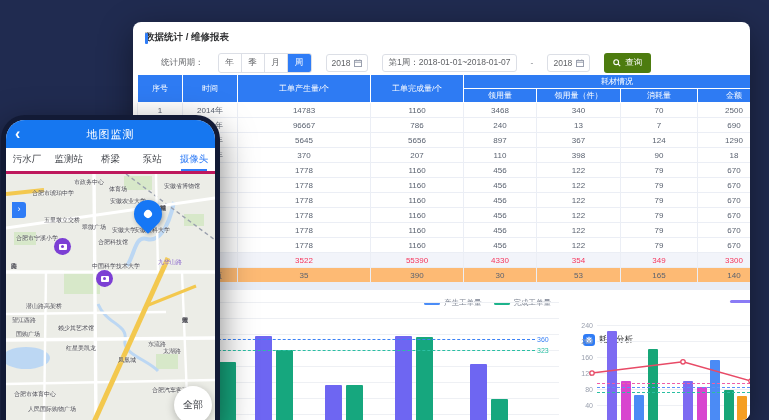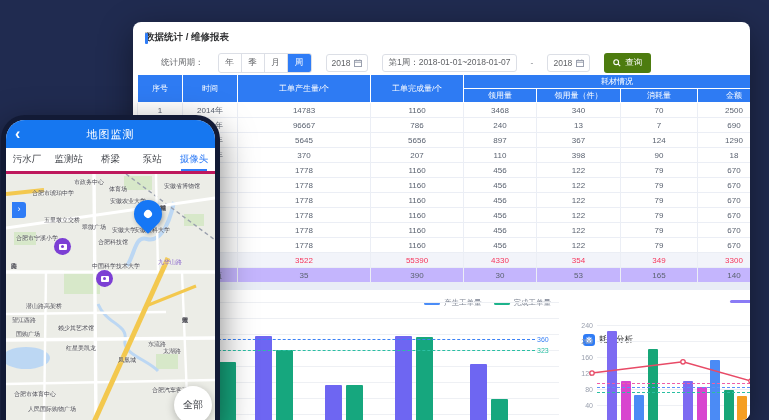--- a/index.html
+++ b/index.html
@@ -21,21 +21,21 @@
   .box { border:1px solid #dcdfe6; border-radius:3px; height:18px; display:flex; align-items:center; gap:4px; padding:0 5px; background:#fff; color:#606266; }
   .dash-sep { color:#909399; }
   .btn { height:20px; border:none; border-radius:3px; color:#fff; font-size:8.5px; display:flex; align-items:center; gap:4px; padding:0 9px; cursor:pointer; font-family:inherit; }
   .btn-query { background:#4d7c0f;text-align:center; }
   .btn-export { background:#2eb178; }
 
   table.report { position:absolute; left:4px; top:52px; width:633px; border-collapse:collapse; table-layout:fixed; font-size:8px; }
   table.report th { background:#2e7bf3; color:#fff; font-weight:normal; height:14px; border:1px solid rgba(255,255,255,.28); text-align:center; overflow:hidden; white-space:nowrap; }
   table.report td { height:15px; text-align:center; border:1px solid #ebeef5; color:#5a6270; background:#fff; overflow:hidden; white-space:nowrap; }
   table.report tr.total td { background:#f2f4fa; color:#f5365c; }
-  table.report tr.avg td { background:#c4b5fd;margin-top:28px; }
+  table.report tr.avg td { background:#fdba74;margin-top:28px; }
   .table-strip { position:absolute; left:0; top:260px; width:100%; height:8px; background:#e9edf6; }
 
   
   .charts { position:absolute; left:0; top:268px; width:100%; height:160px; }
   .panel { position:absolute; top:0; height:160px; background:#fff; }
   #chart1 { left:10px; width:430px; }
   #chart2 { left:442px; width:185px; }
   .legend { position:absolute; top:8px; right:22px; display:flex; gap:12px; align-items:center; }
   .legend-item { display:flex; align-items:center; gap:4px; font-size:7.5px; color:#7a8190; }
   .legend-dash { width:16px; height:3px; border-radius:2px; }

